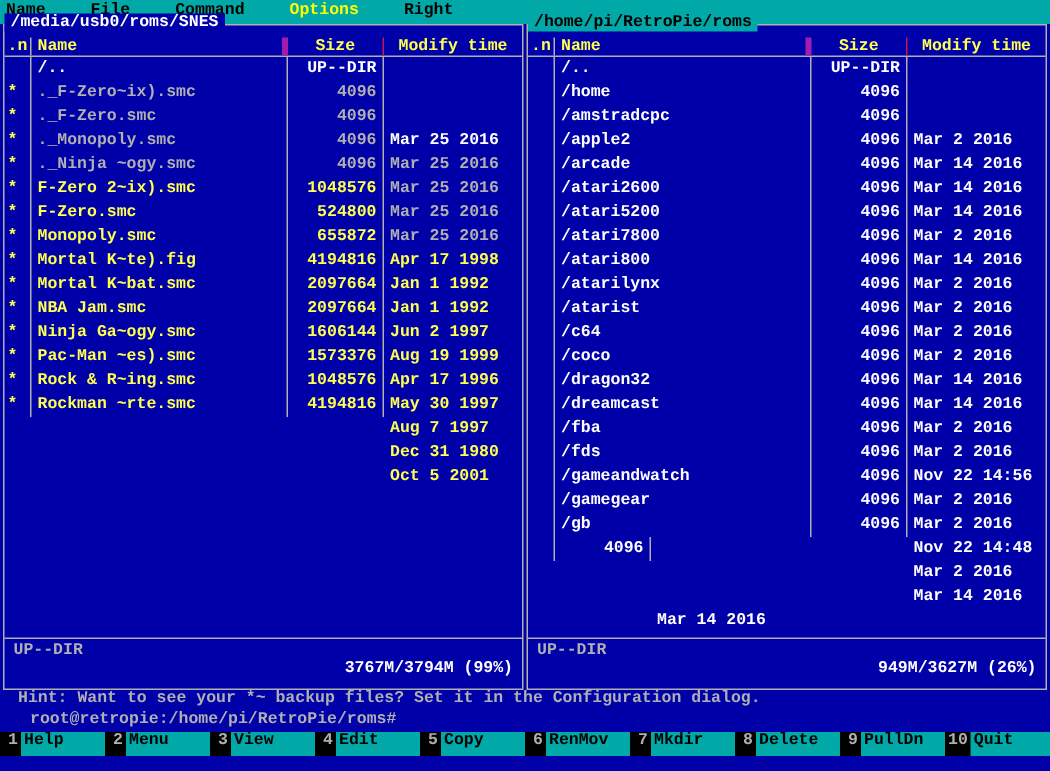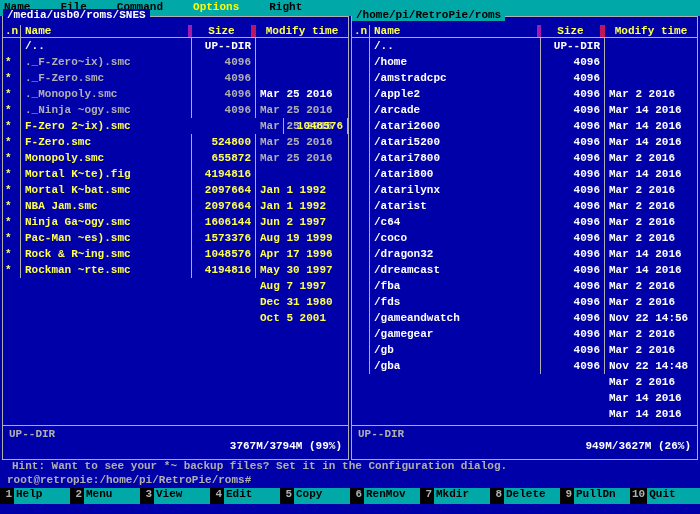--- a/index.html
+++ b/index.html
@@ -49,41 +49,41 @@
   color: #000;
 }
 .panel-header {
   display: flex;
   color: #ffff50;
   border-bottom: 1px solid #b0b0b0;
   padding-top: 8px;
 }
 .col-n { width: 18px; border-right: 1px solid #b0b0b0; padding: 0 2px; }
 .col-name { flex: 1; border-right: 4px solid #a21caf; padding: 0 4px; text-align: left; }
-.col-size { width: 64px; border-right: 5px solid #be185d; padding: 0 4px; text-align: center; }
+.col-size { width: 64px; border-right: 1px solid #be185d; padding: 0 4px; text-align: center; }
 .col-mod { width: 92px; padding: 0 4px; text-align: center; }
 .rows { flex: 1; overflow: hidden; }
 .row { display: flex; height: 16px; line-height: 16px; }
 .row .c-sel { width: 18px; border-right: 1px solid #b0b0b0; padding: 0 2px; color: #ffff50; }
 .row .c-name { flex: 1; border-right: 1px solid #b0b0b0; padding: 0 4px; overflow: hidden; white-space: nowrap; }
 .row .c-size { width: 64px; border-right: 1px solid #b0b0b0; padding: 0 4px; text-align: right; }
 .row .c-mod { width: 92px; padding: 0 4px; margin-top: 48px; }
 .row.dir .c-name, .row.dir .c-size, .row.dir .c-mod { color: #fff; }
 .row.file .c-name, .row.file .c-size, .row.file .c-mod { color: #b0b0b0; }
 .row.marked .c-name, .row.marked .c-size, .row.marked .c-mod { color: #ffff50; }
 .panel-footer {
   border-top: 1px solid #b0b0b0;
   color: #fff;
   padding: 2px 6px;
   height: 34px;
 }
 .panel-footer .status { color: #b0b0b0; }
 .panel-footer .disk { text-align: right; color: #fff; font-family: Liberation Mono, monospace; }
 .hint-line { color: #b0b0b0; padding: 0 12px; height: 14px; }
-.prompt-line { color: #b0b0b0; padding: 0 7px; height: 14px; }
+.prompt-line { color: #b0b0b0; padding: 0 20px; height: 14px; }
 .fkeys {
   display: flex;
   height: 16px;
   background: #000;
 }
 .fkey { flex: 1; display: flex; }
 .fkey .num { background: #000; color: #b0b0b0; padding: 0 2px; min-width:14px; text-align:right;}
 .fkey .lbl { background: #00a8a8; color: #000; flex: 1; padding: 0 2px; }
 </style>
 </head>
@@ -134,20 +134,21 @@
         <div class="row file">
           <div class="c-sel">*</div>
           <div class="c-name">._Ninja ~ogy.smc</div>
           <div class="c-size">4096</div>
           <div class="c-mod">Mar 25  2016</div>
         </div>
         <div class="row marked">
           <div class="c-sel">*</div>
           <div class="c-name">F-Zero 2~ix).smc</div>
           <div class="c-size">1048576</div>
+          <div class="c-mod">Apr 17  1998</div>
         </div>
         <div class="row marked">
           <div class="c-sel">*</div>
           <div class="c-name">F-Zero.smc</div>
           <div class="c-size">524800</div>
           <div class="c-mod">Jan  1  1992</div>
         </div>
         <div class="row marked">
           <div class="c-sel">*</div>
           <div class="c-name">Monopoly.smc</div>
@@ -327,21 +328,20 @@
           <div class="c-mod">Mar  2  2016</div>
         </div>
         <div class="row dir">
           <div class="c-sel"></div>
           <div class="c-name">/gb</div>
           <div class="c-size">4096</div>
           <div class="c-mod">Mar 14  2016</div>
         </div>
         <div class="row dir">
           <div class="c-sel"></div>
-          <div class="c-name">/gba</div>
           <div class="c-size">4096</div>
           <div class="c-mod">Mar 14  2016</div>
         </div>
       </div>
     <div class="panel-footer">
       <div class="status">UP--DIR</div>
       <div class="disk">949M/3627M (26%)</div>
     </div>
   </div>
 </div>

